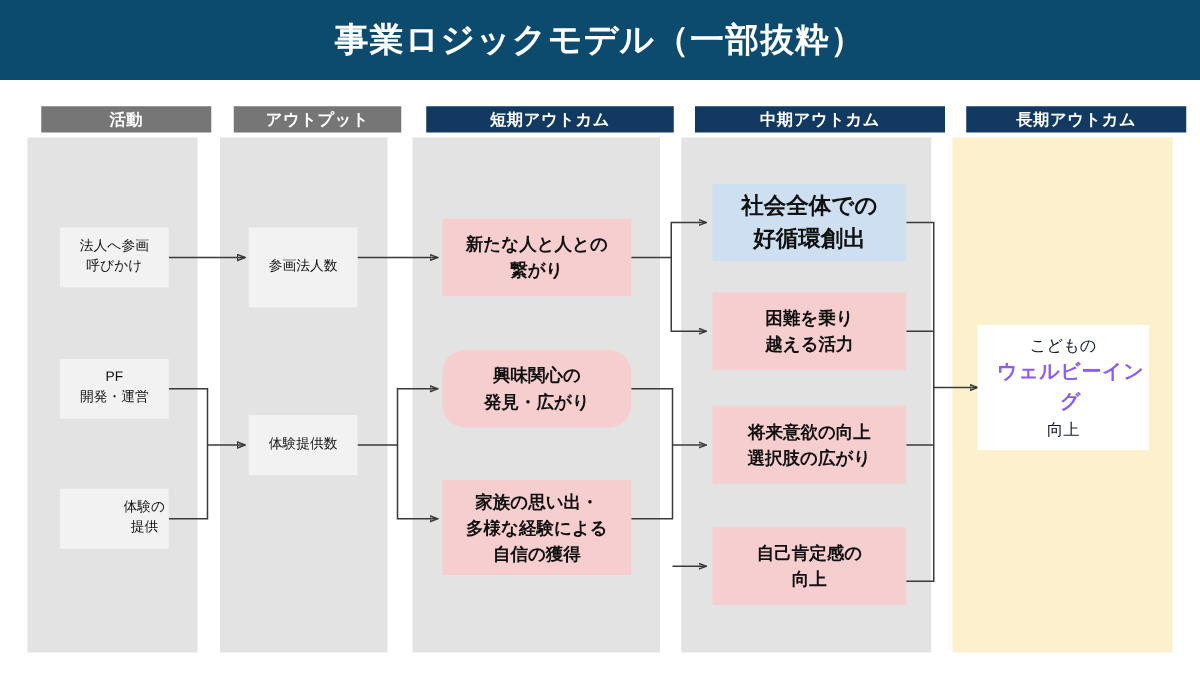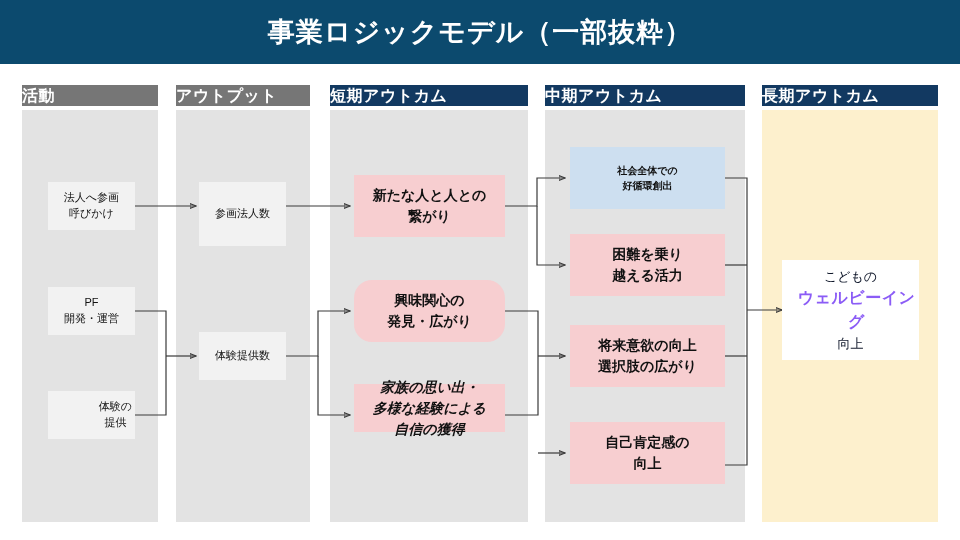--- a/index.html
+++ b/index.html
@@ -52,25 +52,27 @@
   }
   .col-band.accent {
     background: #fdf0cd;
   }
 
   
   .col-head {
     position: absolute;
     height: 21px;
     line-height: 21px;
+    text-align: center;
     color: #ffffff;
-    font-size: 16px;
+    font-size: 13px;
     font-weight: bold;
     letter-spacing: 0.5px;
     white-space: nowrap;
+    margin-left: 11px;
   }
   .col-head.gray { background: #767676; }
   .col-head.navy { background: #123961; }
 
   
   .node {
     position: absolute;
     box-sizing: border-box;
     display: flex;
     align-items: center;
@@ -90,21 +92,21 @@
     line-height: 1.45;
   }
   .node.pink {
     background: #f7ced0;
     font-size: 14px;
     font-weight: bold;
     line-height: 1.5;
   }
   .node.blue {
     background: #cddff0;
-    font-size: 10px;
+    font-size: 18px;
     font-weight: bold;
     line-height: 1.5;
   }
   .node.final {
     background: #ffffff;
     flex-direction: column;
     font-size: 13px;
     line-height: 1.5;
   }
   .final-l1, .final-l3 {
@@ -191,21 +193,21 @@
 開発・運営</div>
   <div class="node activity" style="left:48px; top:391px; width:87px; height:48px;padding-left:48px;">体験の提供</div>
 
   <div class="node output" style="left:199px; top:182px; width:87px; height:64px;">参画法人数</div>
   <div class="node output" style="left:199px; top:332px; width:87px; height:48px;">体験提供数</div>
 
   <div class="node pink" style="left:354px; top:175px; width:151px; height:62px;">新たな人と人との
 繋がり</div>
   <div class="node pink" style="left:354px; top:280px; width:151px; height:62px;border-radius:18px;">興味関心の
 発見・広がり</div>
-  <div class="node pink" style="left:354px; top:384px; width:151px; height:48px;font-style:italic;">家族の思い出・
+  <div class="node pink" style="left:354px; top:384px; width:151px; height:76px;">家族の思い出・
 多様な経験による
 自信の獲得</div>
 
   <div class="node blue" style="left:570px; top:147px; width:155px; height:62px;">社会全体での
 好循環創出</div>
   <div class="node pink" style="left:570px; top:234px; width:155px; height:62px;">困難を乗り
 越える活力</div>
   <div class="node pink" style="left:570px; top:325px; width:155px; height:62px;">将来意欲の向上
 選択肢の広がり</div>
   <div class="node pink" style="left:570px; top:422px; width:155px; height:62px;">自己肯定感の

